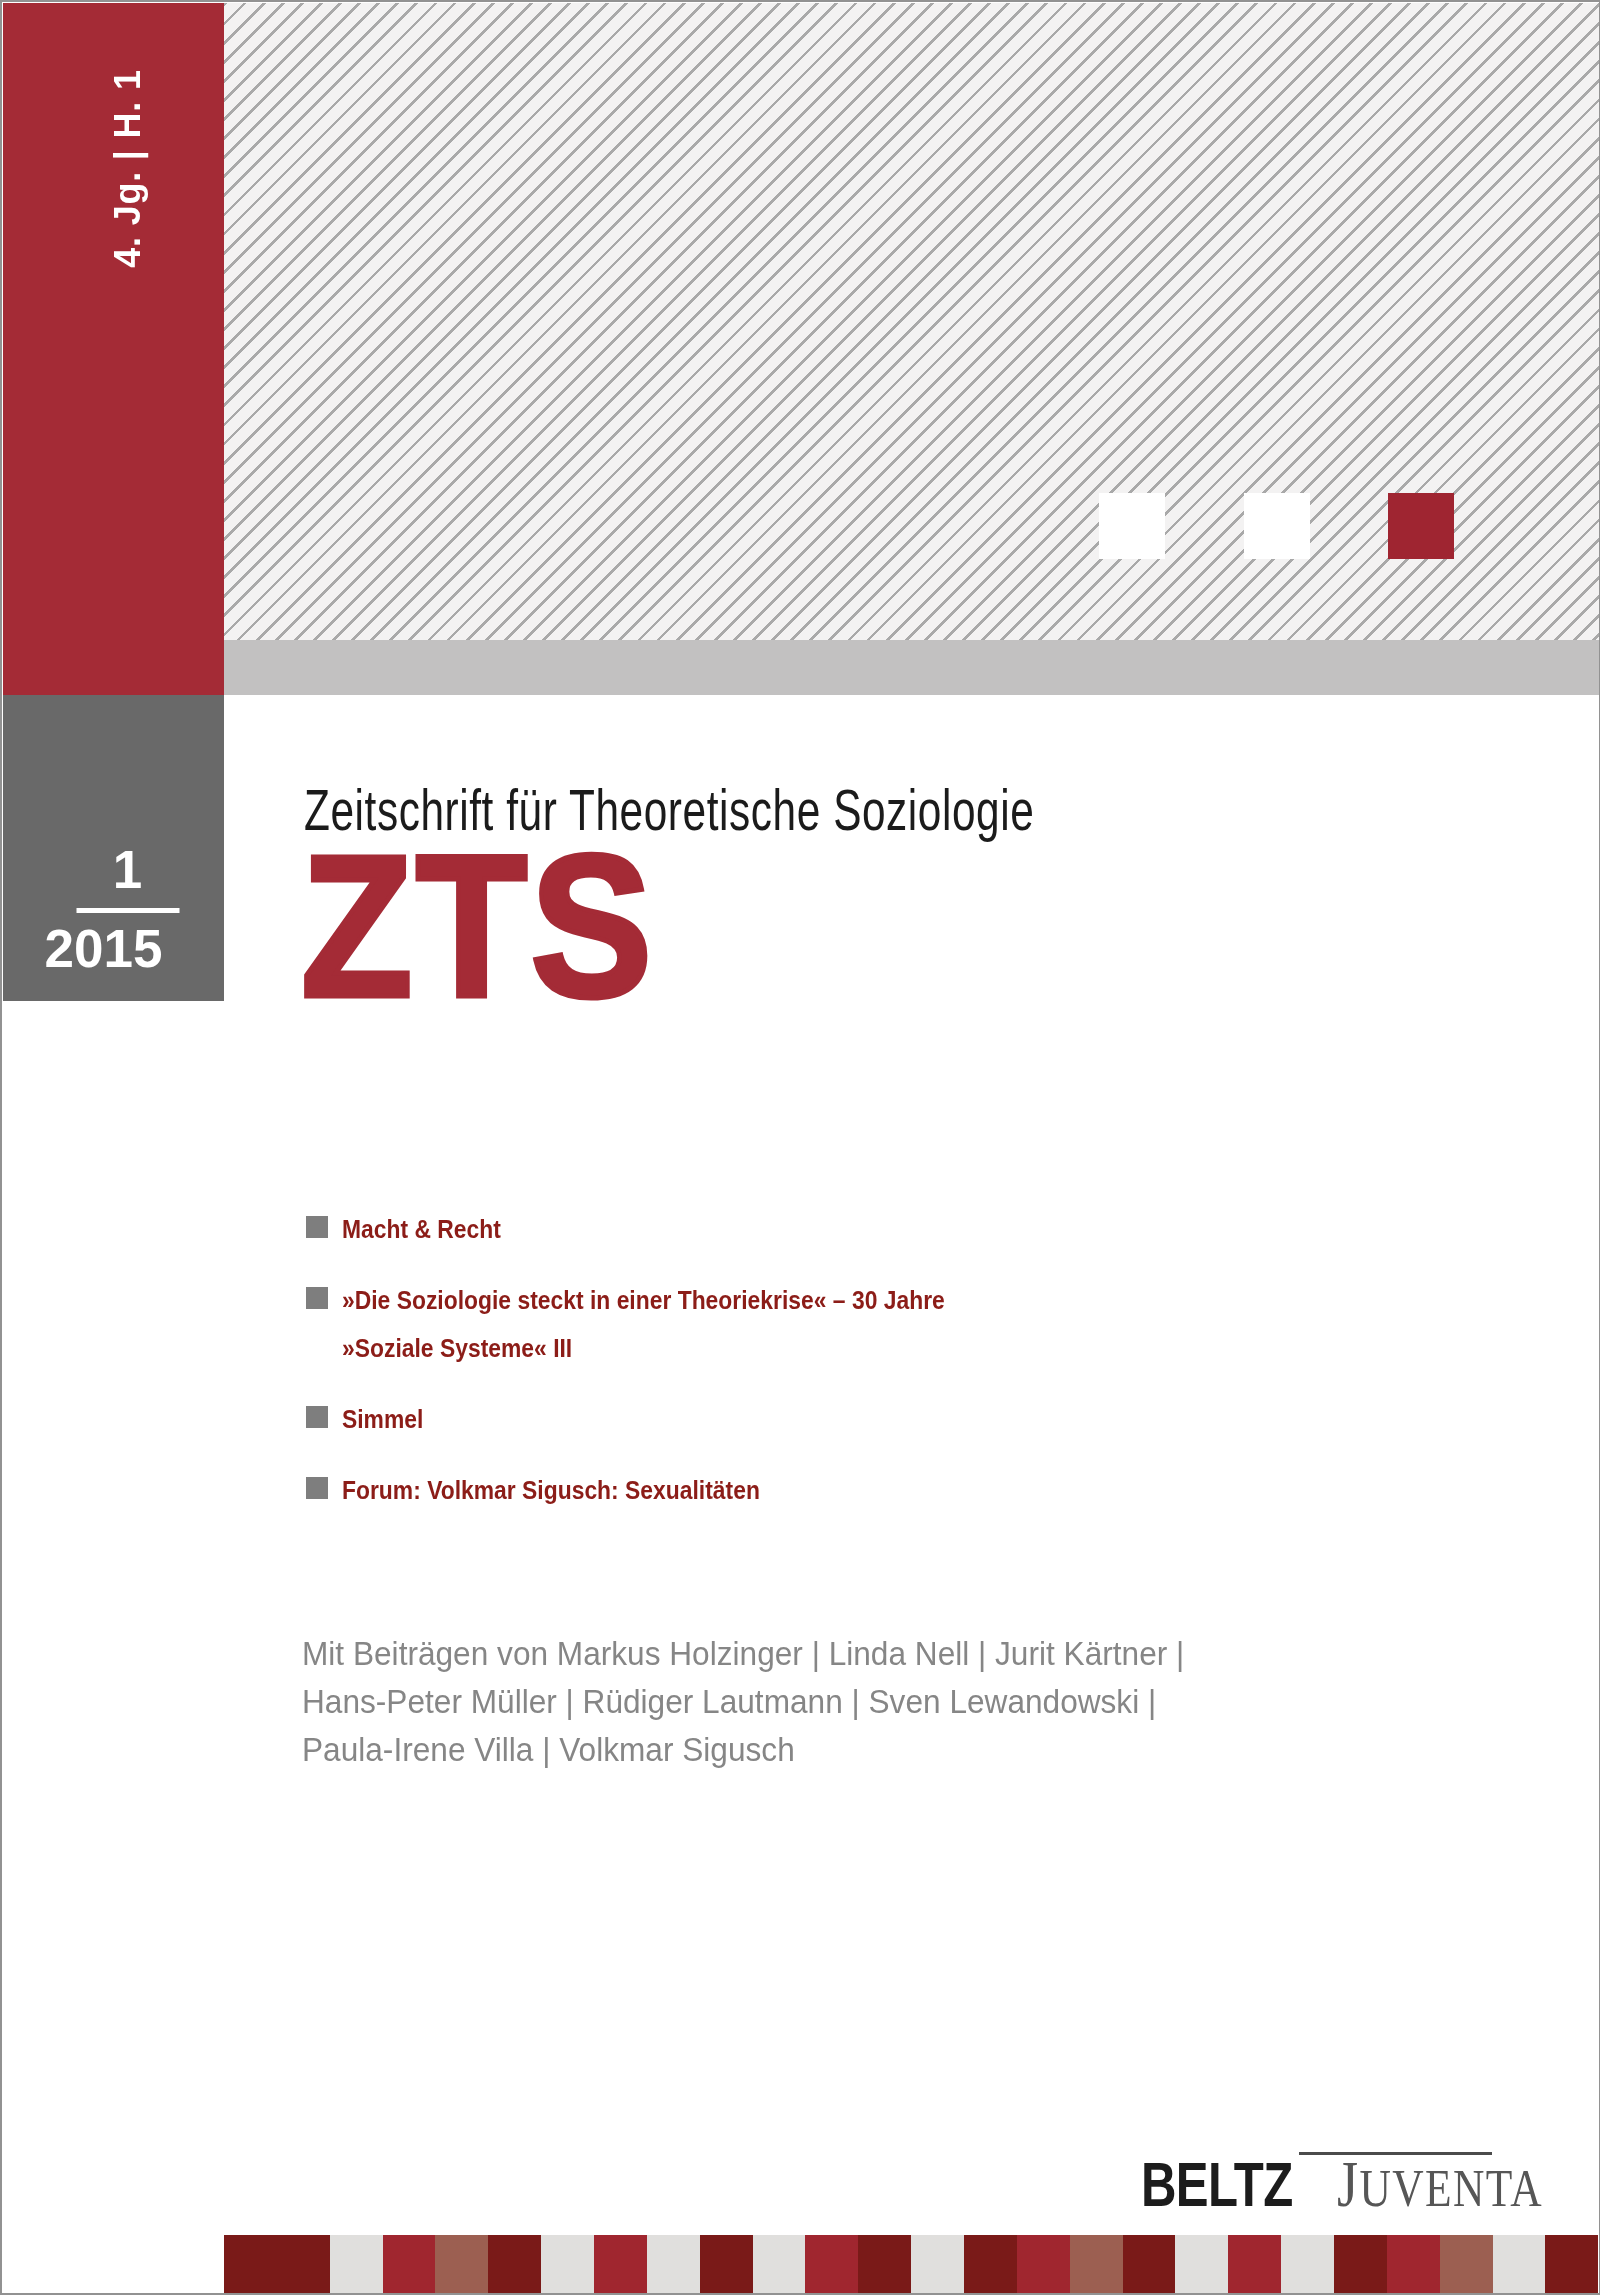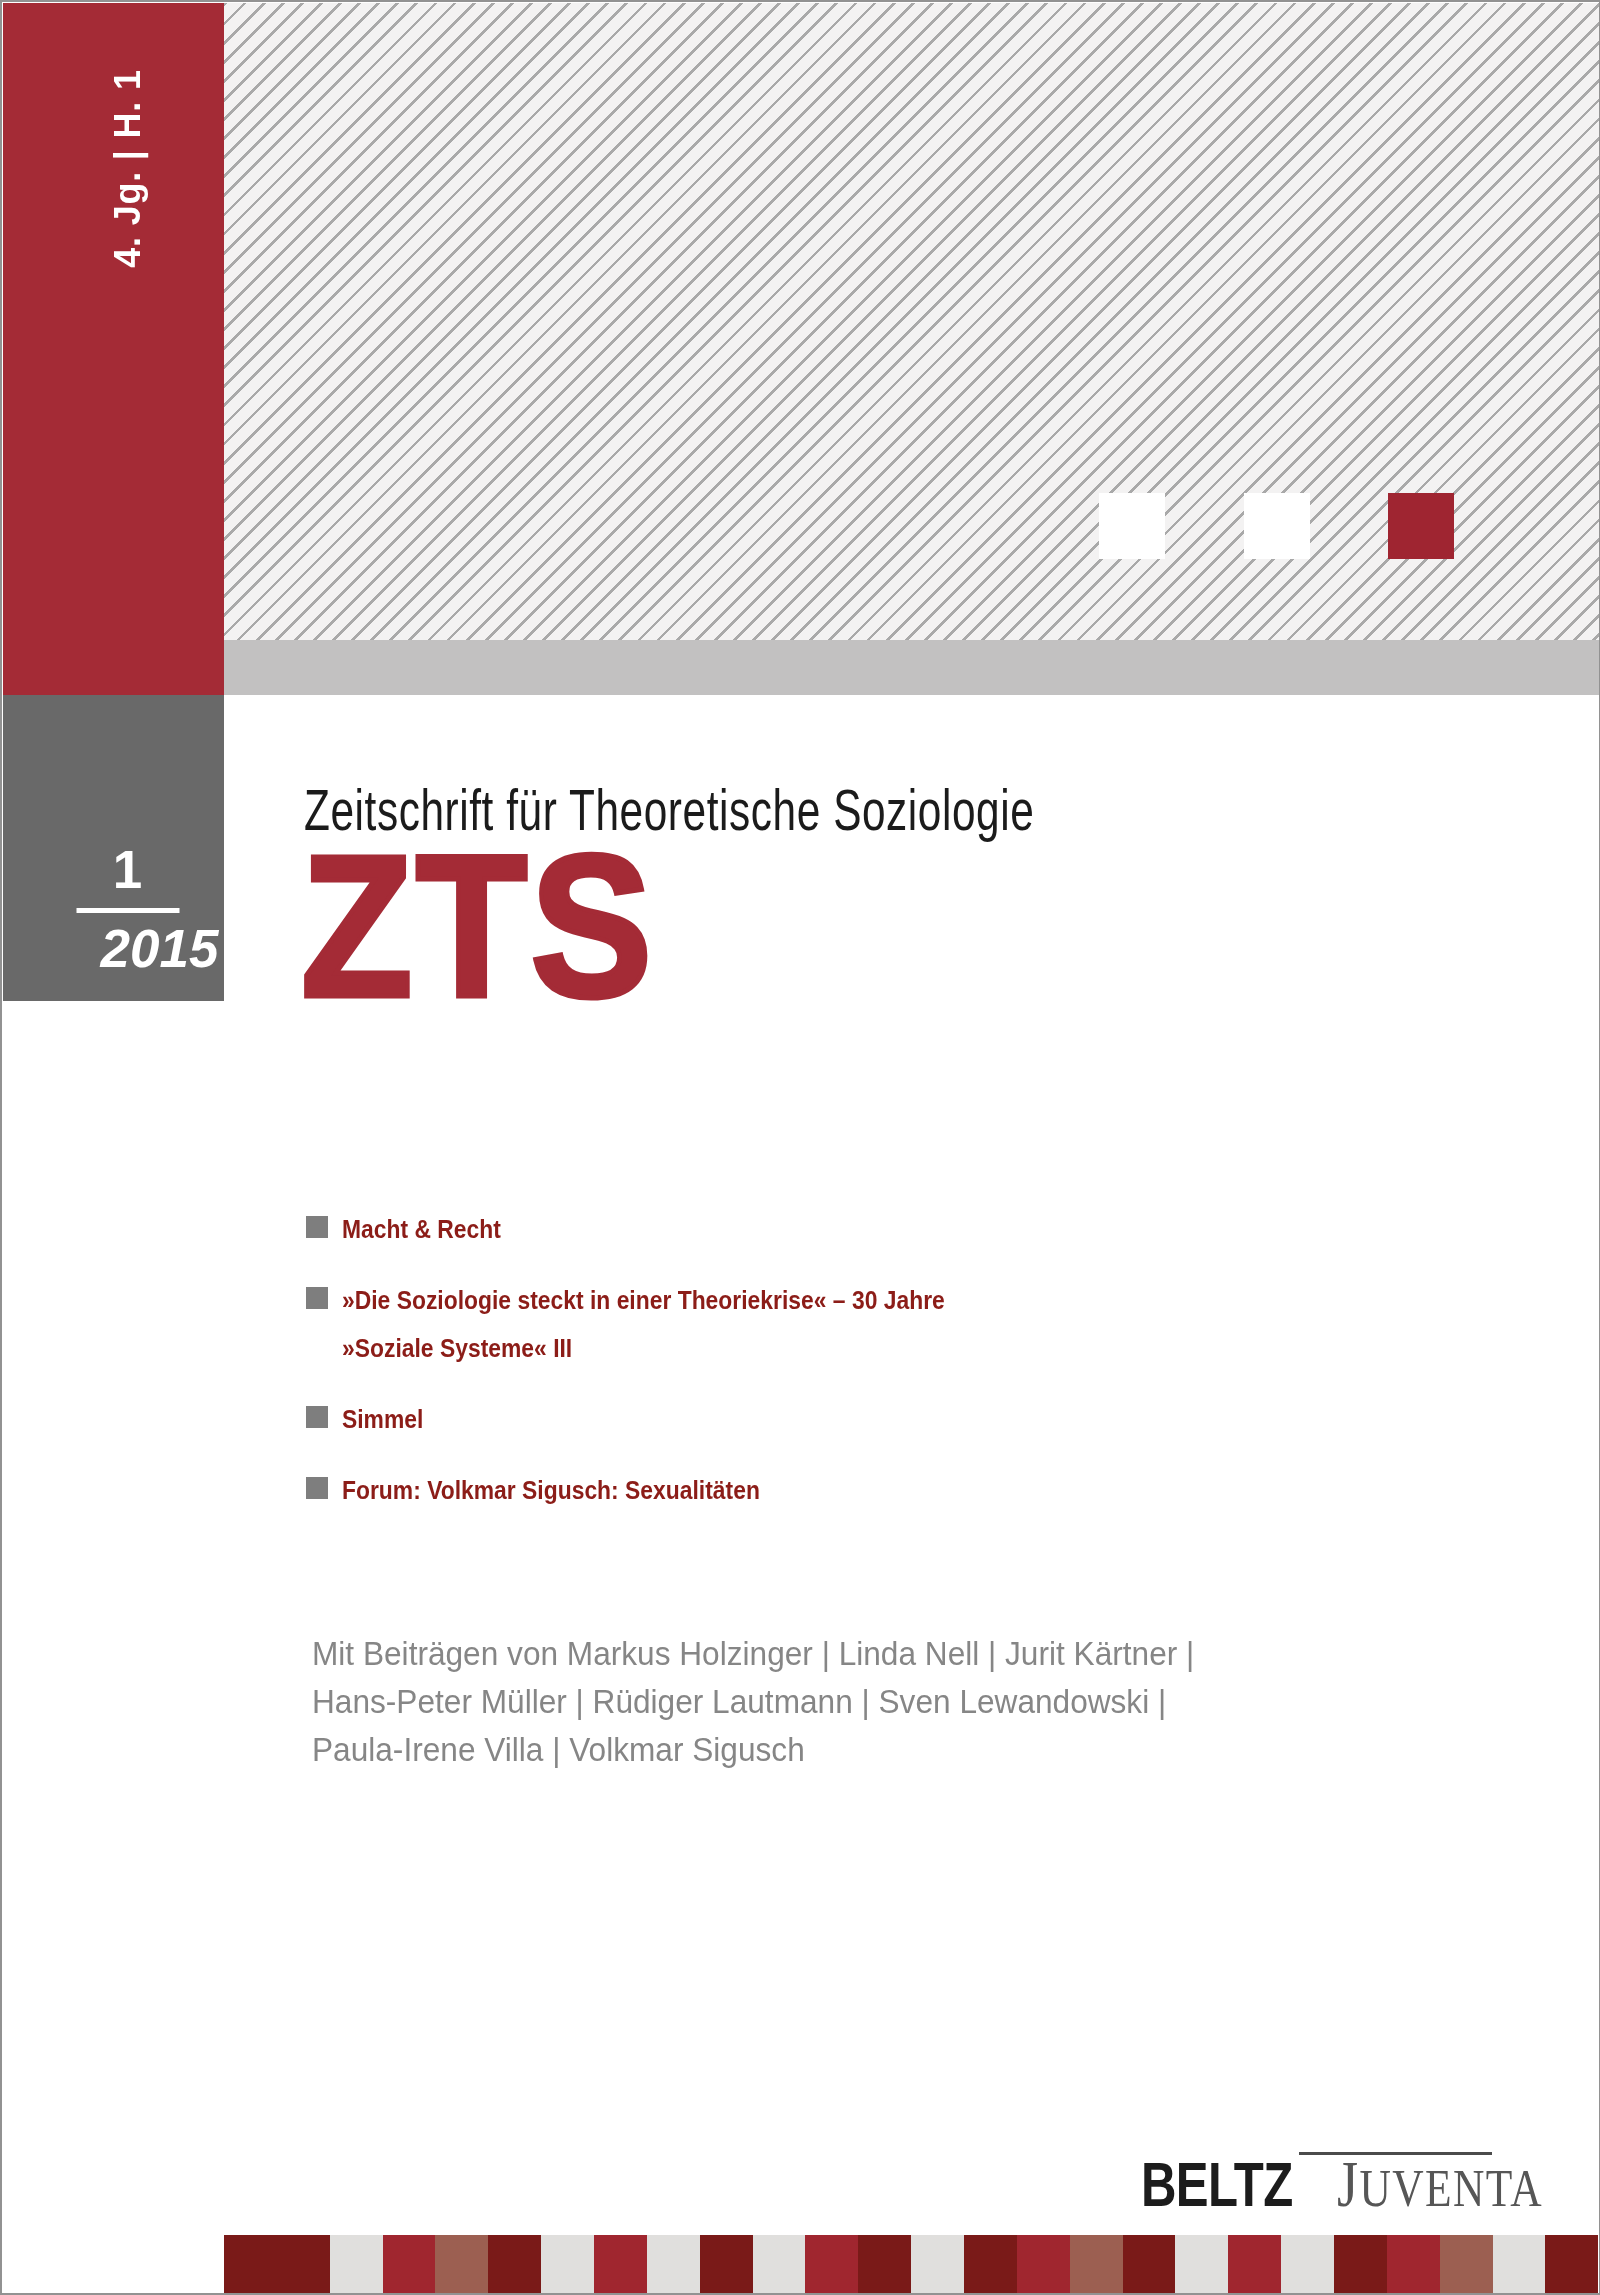--- a/index.html
+++ b/index.html
@@ -54,24 +54,23 @@
   .issue-number {
     position:absolute; top:148px; left:0; width:100%;
     color:#ffffff; font-weight:bold; font-size:53px; line-height:53px;
     text-align:center;
   }
   .fraction-divider {
     position:absolute; top:213px; left:50%; transform:translateX(-50%);
     width:103px; height:5.1px; background:#ffffff;
   }
   .issue-year {
-    position:absolute; top:227px; left:0; width:100%;
+    position:absolute; top:227px; left:8px; width:100%;
     color:#ffffff; font-weight:bold; font-size:53px; line-height:53px;
-    text-align:right;
-    font-style:italic;
+    text-align:left;
   }
 
   
   .journal-subtitle {
     position:absolute; left:304px; top:781px;
     font-size:58px; line-height:58px; color:#1b1b1b; font-weight:400;
     transform:scaleX(0.73); transform-origin:left top;
     white-space:nowrap; letter-spacing:0.8px;
   }
   .journal-logo {
@@ -95,21 +94,21 @@
     color:var(--toc-red,#8c1d18); font-weight:bold; font-size:26px;
     line-height:48px; white-space:nowrap;
   }
   .toc-text .tline {
     display:block;
     transform:scaleX(0.88); transform-origin:left center;
   }
 
   
   .contributors {
-    position:absolute; left:312px; top:1629px;
+    position:absolute; left:302px; top:1629px;
     color:var(--contributors-gray,#868686);
     font-size:34px; line-height:48px; white-space:nowrap;
   }
   .contrib-line { display:block; transform:scaleX(0.93); transform-origin:left center; }
 
   
   .publisher {
     position:absolute; left:1141px; top:2151px;
     display:flex; align-items:center; white-space:nowrap;
   }

